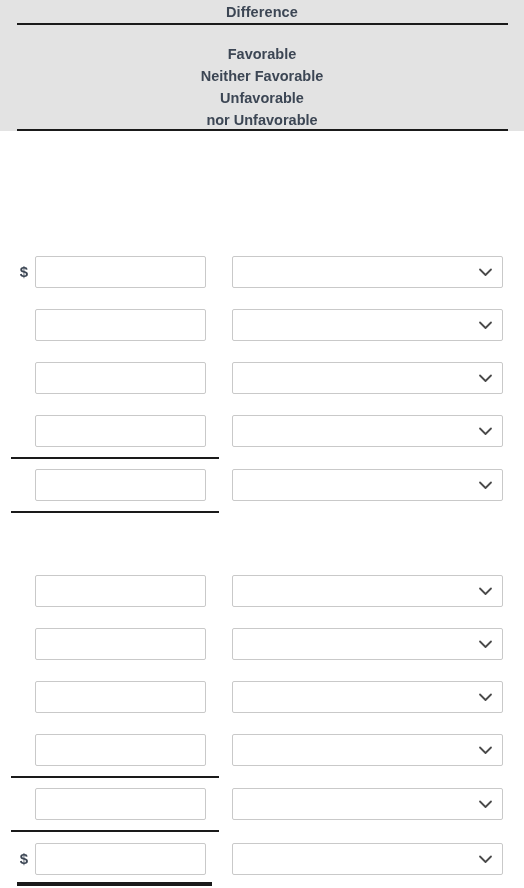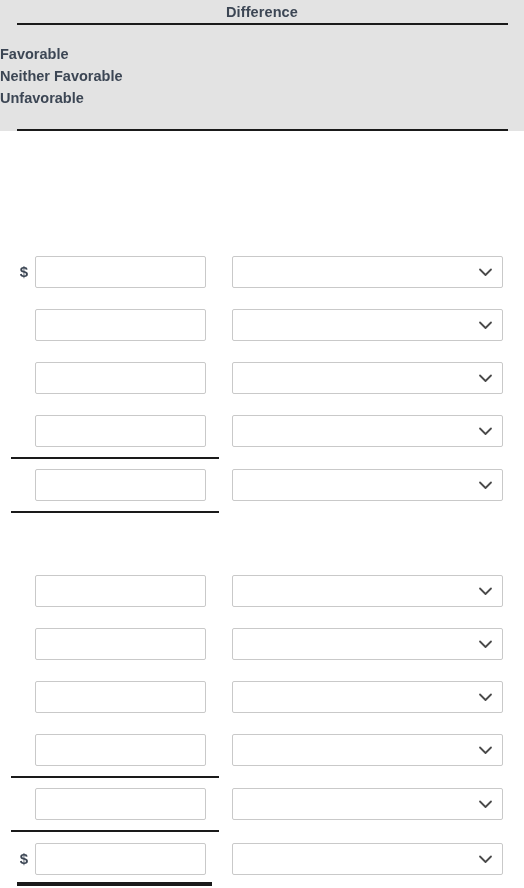--- a/index.html
+++ b/index.html
@@ -43,21 +43,21 @@
     top: 23px;
     width: 491px;
     height: 0;
     border-top: 2px solid #1a1a1a;
   }
   .header-sub {
     position: absolute;
     left: 0;
     top: 43px;
     width: 524px;
-    text-align: left;
+    text-align: center;
     font-size: 14.5px;
     font-weight: bold;
     line-height: 22px;
     color: #3c4654;
   }
   .header-sub div {
     white-space: nowrap;
   }
   .header-rule-bottom {
     position: absolute;
@@ -172,20 +172,21 @@
 
 <div class="header-band">
   <div class="header-title">Difference</div>
 
   <div class="header-rule-top"></div>
 
   <div class="header-sub">
     <div>Favorable</div>
     <div>Neither Favorable</div>
     <div>Unfavorable</div>
+    <div>nor Unfavorable</div>
   </div>
 
   <div class="header-rule-bottom"></div>
 </div>
 
 <div class="form-area">
 
   <div class="row" style="top:125px;">
     <span class="dollar-sign">$</span>
     <input class="text-input" type="text" placeholder="" style="">

